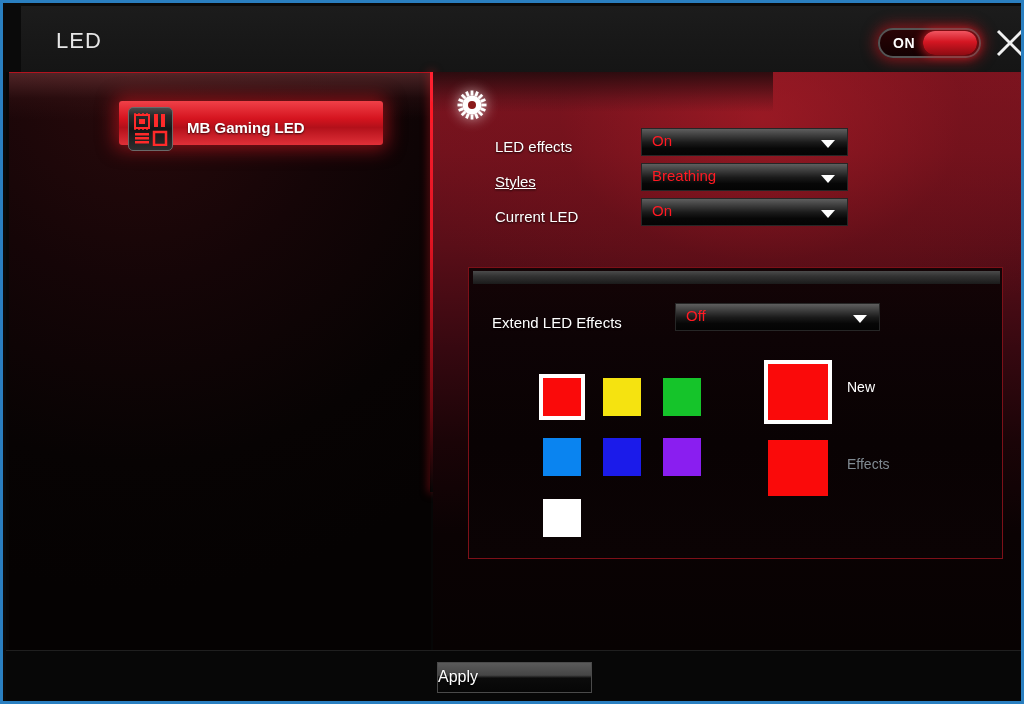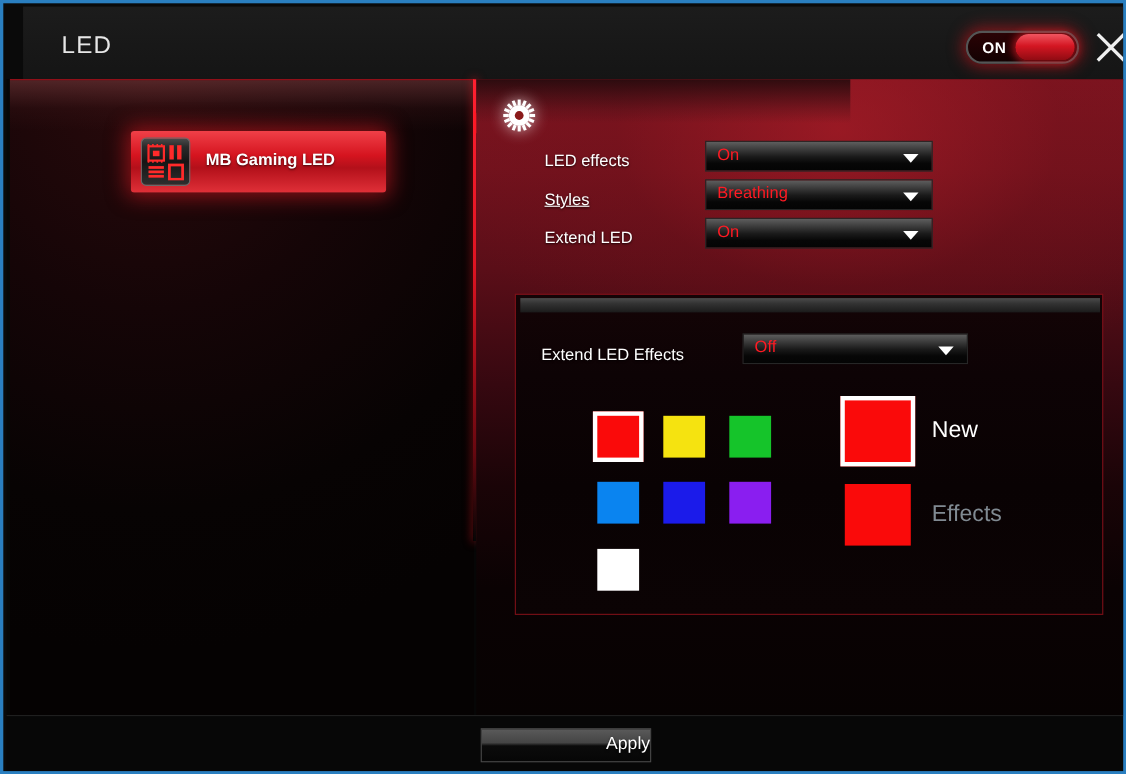--- a/index.html
+++ b/index.html
@@ -96,26 +96,27 @@
   .left-header-glow {
     position: absolute;
     left: 0; top: 0;
     width: 100%; height: 46px;
     background: linear-gradient(180deg, rgba(120,60,62,.55) 0%, rgba(60,22,24,.3) 55%, rgba(0,0,0,0) 100%);
     pointer-events: none;
   }
 
   .mb-item {
     position: absolute;
-    left: 110px; top: 46px;
-    width: 232px; height: 56px;
+    left: 110px; top: 28px;
+    width: 232px; height: 44px;
     border-radius: 3px;
     background: linear-gradient(180deg, #f04048 0%, #d5141f 40%, #b3101a 60%, #e03038 100%);
     box-shadow: 0 0 18px 4px rgba(225,25,35,.55);
     cursor: pointer;
+    padding-left: 32px;
   }
   .mb-icon {
     position: absolute;
     left: 9px; top: 6px;
     width: 45px; height: 44px;
     border-radius: 5px;
     background: linear-gradient(180deg, #4a4a4a 0%, #2a2a2a 18%, #151515 50%, #2e2e2e 100%);
     border: 1px solid #6a6a6a;
     box-sizing: border-box;
   }
@@ -234,21 +235,21 @@
     position: absolute;
     width: 60px; height: 56px;
   }
   .preview-swatch.bordered {
     border: 4px solid #ffffff;
     width: 68px; height: 64px;
     box-sizing: border-box;
   }
   .preview-label {
     position: absolute;
-    font-size: 21px;
+    font-size: 14px;
     white-space: nowrap;
     text-align: right;
   }
 
   
   .footer {
     position: absolute;
     left: 3px; top: 647px;
     width: 1018px; height: 54px;
     background: #070707;
@@ -260,21 +261,21 @@
     width: 155px; height: 31px;
     border: 1px solid #4a4a4a;
     background: linear-gradient(180deg, #5a5a5a 0%, #454545 42%, #0b0b0b 52%, #060606 100%);
     box-sizing: border-box;
     cursor: pointer;
   }
   .apply-label {
     position: absolute;
     left: 0; top: 5px;
     width: 100%;
-    text-align: right;
+    text-align: left;
     font-size: 16px;
     color: #ffffff;
     text-shadow: 0 1px 2px rgba(0,0,0,.9);
   }
 </style>
 </head>
 <body>
 
 <div class="window">
 
@@ -371,21 +372,21 @@
 
       <div class="row">
         <div class="row-label" style="left:62px; top:101px;text-decoration:underline;">Styles</div>
         <div class="dropdown" style="left:208px; top:91px; width:207px; height:28px;">
           <div class="dropdown-value">Breathing</div>
           <div class="dropdown-arrow"></div>
         </div>
       </div>
 
       <div class="row">
-        <div class="row-label" style="left:62px; top:136px;">Extend LED</div>
+        <div class="row-label" style="left:62px; top:136px;">Current LED</div>
         <div class="dropdown" style="left:208px; top:126px; width:207px; height:28px;">
           <div class="dropdown-value">On</div>
           <div class="dropdown-arrow"></div>
         </div>
       </div>
 
       <div class="extend-panel">
         <div class="extend-panel-strip"></div>
 
         <div class="row-label" style="left:23px; top:46px;">Extend LED Effects</div>

